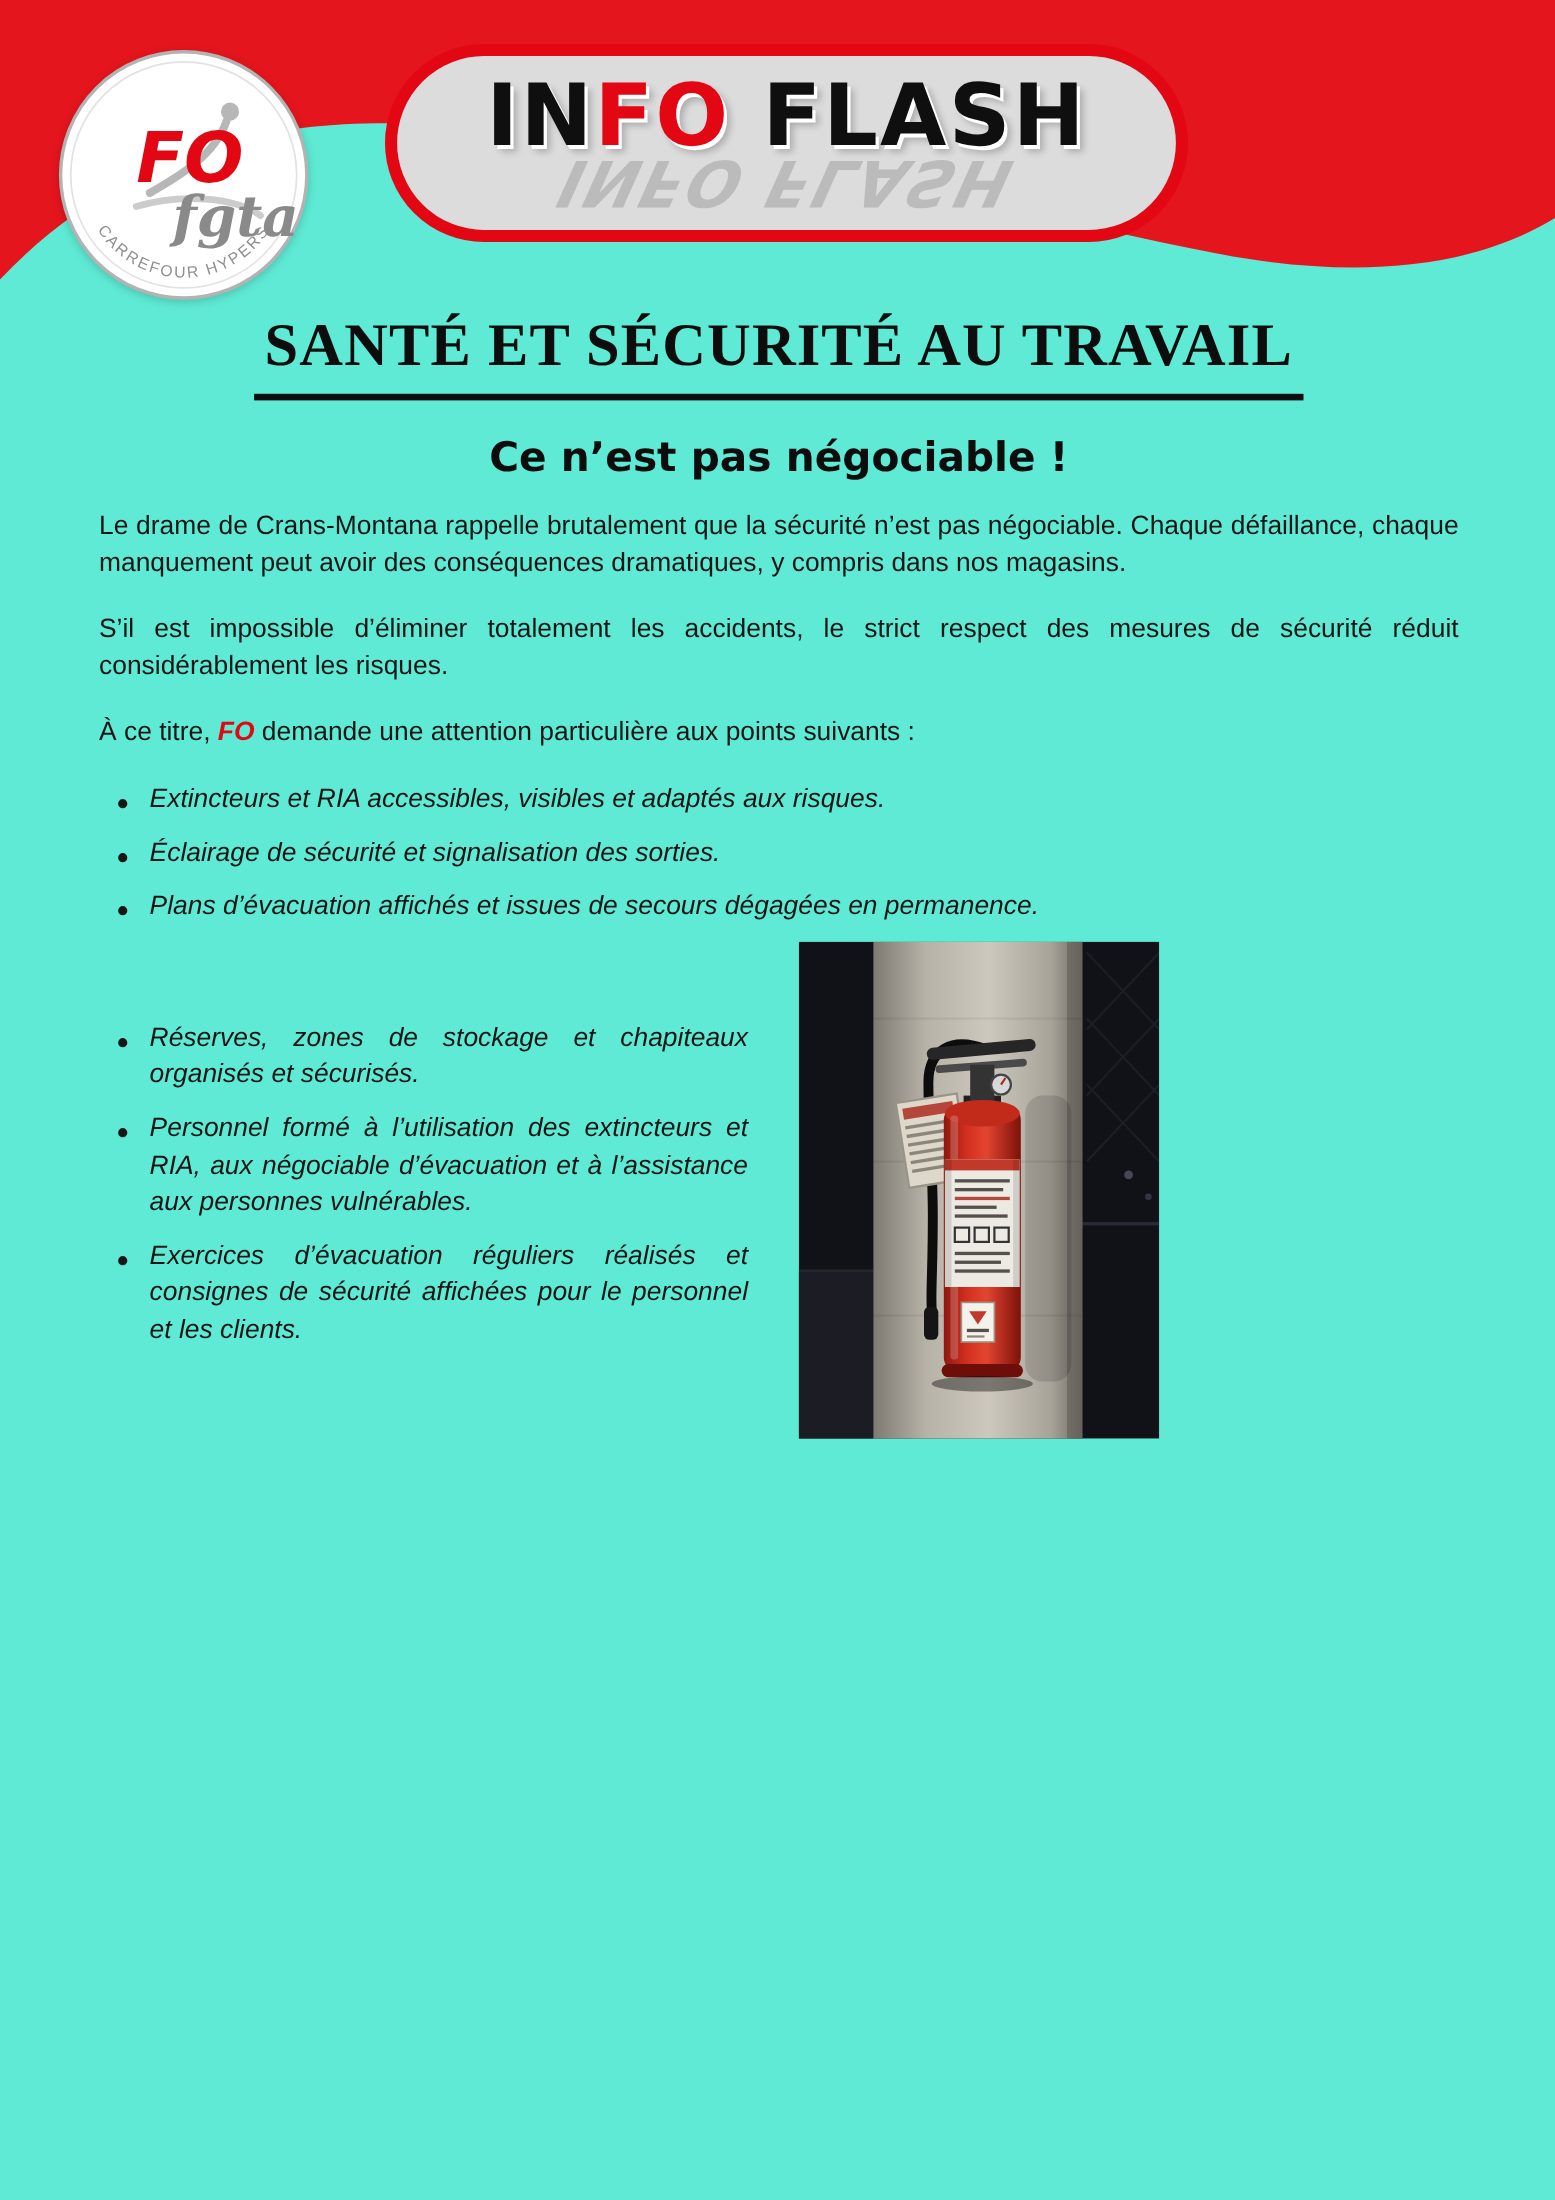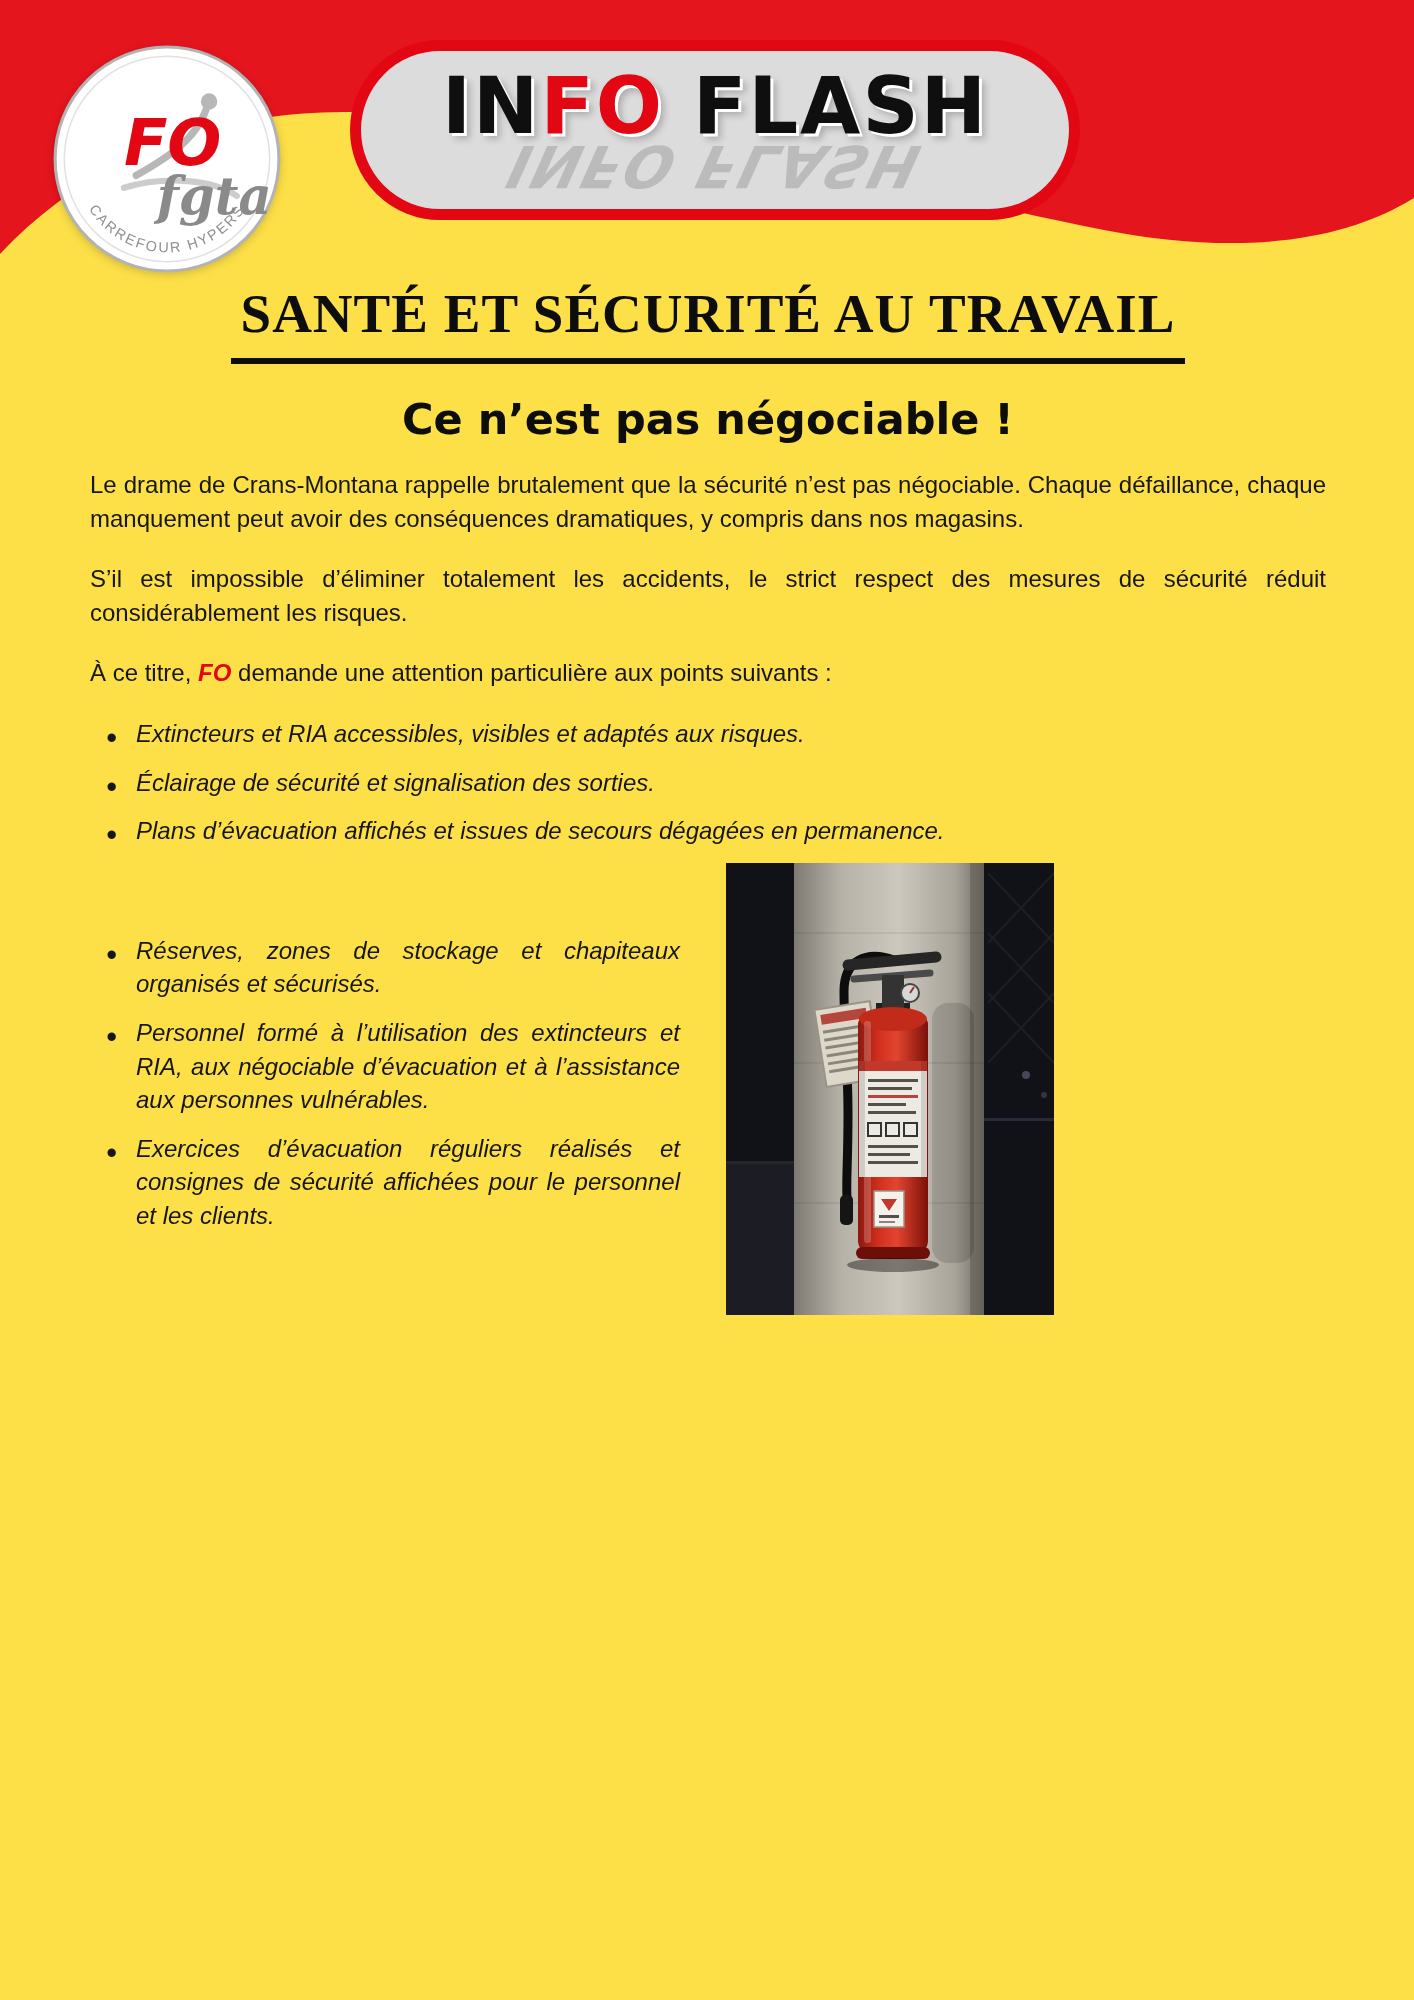--- a/index.html
+++ b/index.html
@@ -2,21 +2,21 @@
 <html style="--red: #e30613; --badge_bg: #dcdcdc;"><head>
 <meta charset="utf-8">
 <style>
   :root{
     --red:#e30613;
     --badge_bg:#dcdcdc;
     --ink:#161616;
   }
   html,body{margin:0;padding:0;width:1414px;height:2000px;overflow:hidden;background:#fff;}
   .page{
-    position:relative;width:1414px;height:2000px;background:#fde047;overflow:hidden;
+    position:relative;width:1414px;height:2000px;background:#5eead4;overflow:hidden;
     font-family:"Liberation Sans","DejaVu Sans",sans-serif;color:var(--ink);
   }
   
   .header{position:absolute;top:0;left:0;width:1414px;height:300px;}
   .header-wave{position:absolute;top:0;left:0;width:1414px;height:280px;display:block;}
   .logo{position:absolute;left:52px;top:44px;width:230px;height:230px;filter:drop-shadow(0 2px 4px rgba(0,0,0,.18));}
   .logo svg{width:100%;height:100%;display:block;}
   .logo-fo-text{font-family:"DejaVu Sans",sans-serif;font-weight:bold;font-style:italic;}
   .logo-fgta-text{font-family:"DejaVu Serif",serif;font-style:italic;font-weight:bold;}
   .logo-arc-text{font-family:"Liberation Sans",sans-serif;letter-spacing:2px;}
@@ -37,21 +37,21 @@
     transform:scaleY(-1) skewX(24deg);margin-top:-8px;
   }
   
   .content{position:absolute;left:90px;top:268px;width:1236px;}
   .title{
     font-family:Liberation Serif, serif;font-size:55px;font-weight:800;letter-spacing:1px;
     color:#0d0d0d;border-bottom:6px solid #0d0d0d;padding:0 10px 13px;margin:14px auto 0;
     width:fit-content;text-align:center;
   }
   .subtitle{
-    font-family:"DejaVu Sans",sans-serif;font-size:43px;font-weight:800;color:#0d0d0d;
+    font-family:"DejaVu Sans",sans-serif;font-size:37px;font-weight:800;color:#0d0d0d;
     text-align:center;margin:30px auto 24px;
   }
   .content p{font-size:24px;line-height:1.4;text-align:justify;margin:0 0 27px;}
   .fo{color:var(--red);font-weight:800;font-style:italic;}
   ul.bullets{list-style:none;margin:4px 0 0;padding:0;font-size:24px;font-style:italic;}
   ul.bullets li{position:relative;padding-left:46px;margin-bottom:15px;line-height:1.4;text-align:justify;}
   ul.bullets li::before{content:"\2022";position:absolute;left:16px;top:-1px;font-size:31px;}
   ul.bullets.full li:nth-child(3){max-width:1000px;}
   .wrap-row{display:flex;align-items:center;margin-top:2px;}
   ul.bullets.narrow{width:590px;flex:0 0 auto;}

